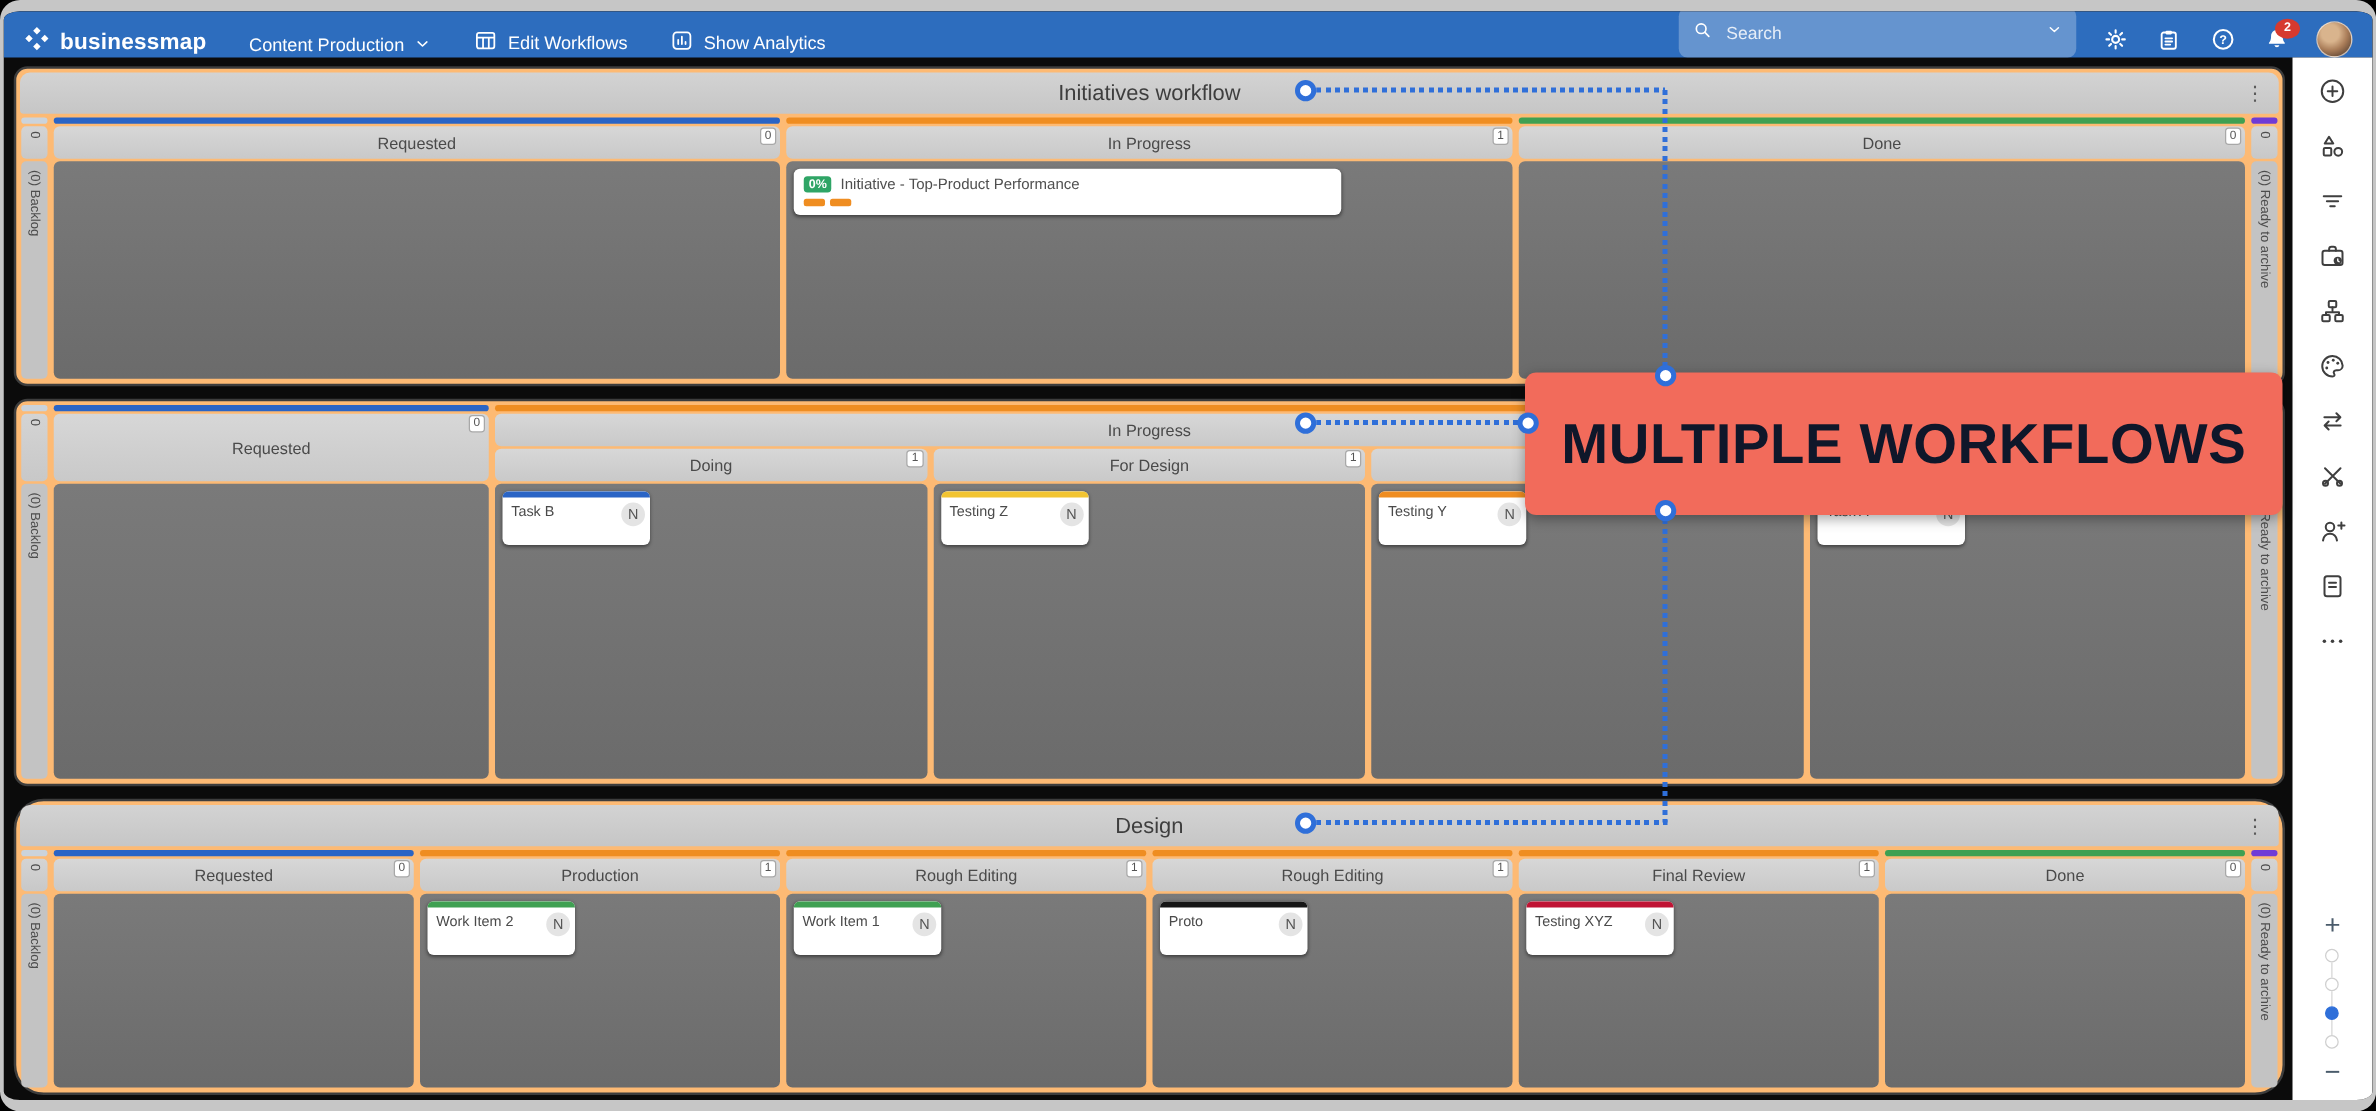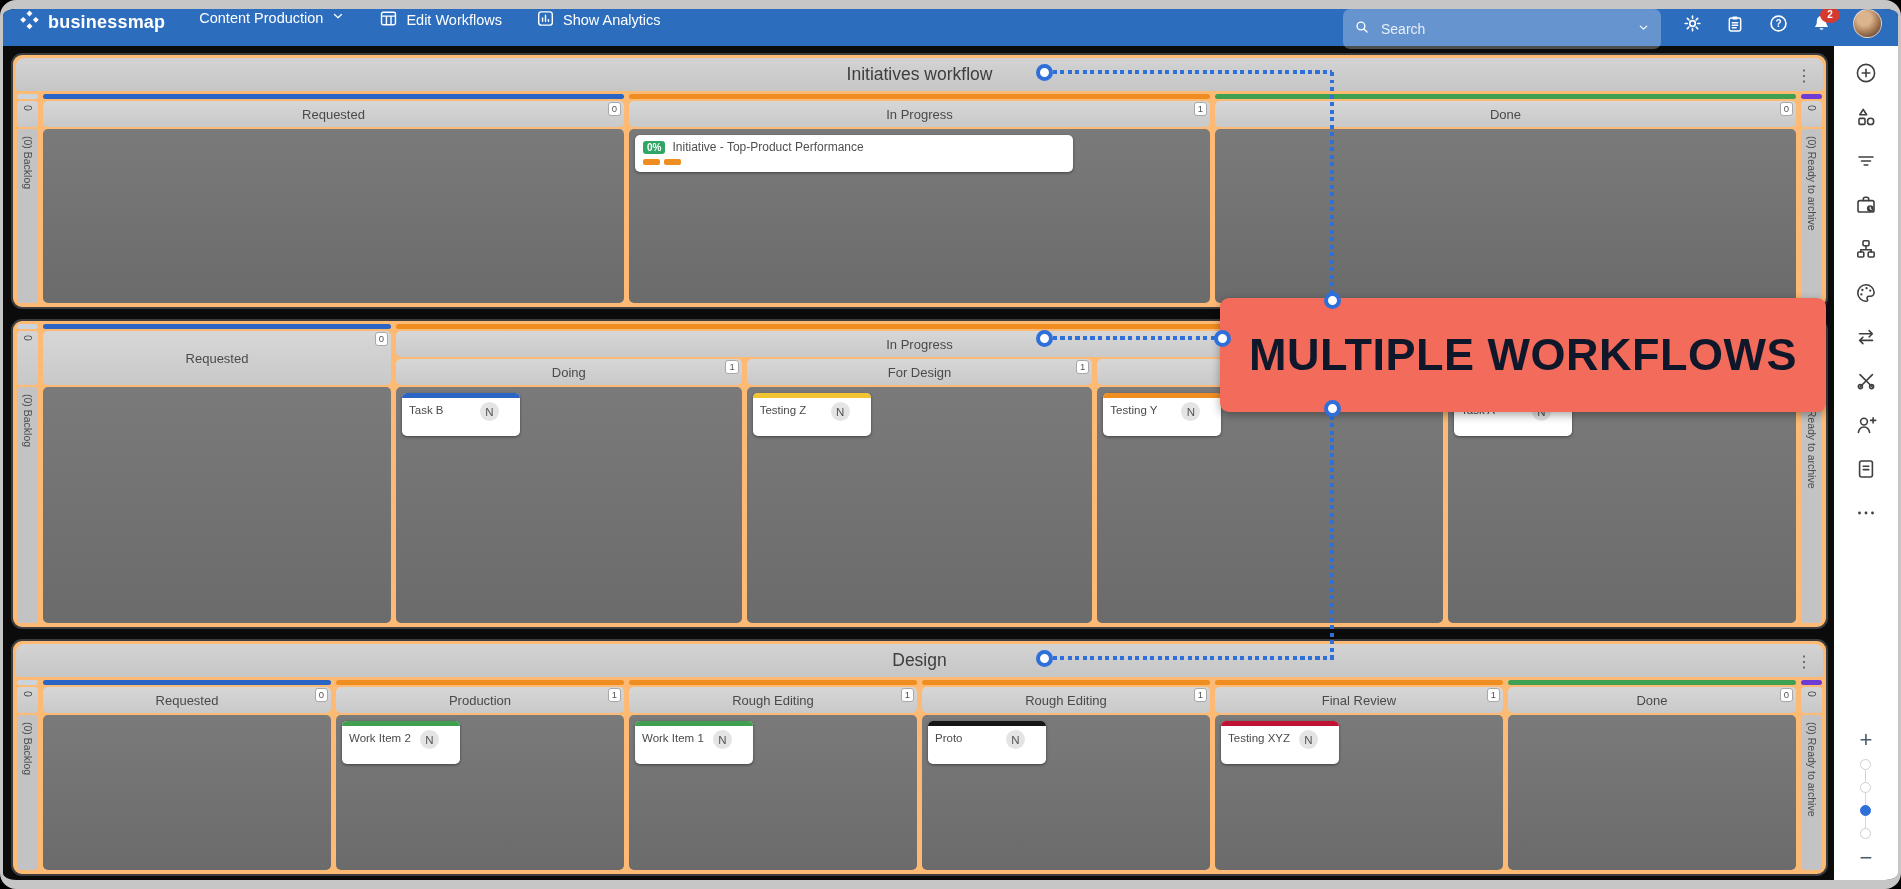--- a/index.html
+++ b/index.html
@@ -1,20 +1,20 @@
 <!DOCTYPE html>
 <html><head>
 <meta charset="utf-8">
 <style>
   html,body{margin:0;padding:0;background:#000;}
   body{width:1901px;height:889px;position:relative;font-family:"Liberation Sans",sans-serif;overflow:hidden;}
   .window{position:absolute;inset:0;border:3px solid #c6c6c6;border-top-width:9px;border-bottom-width:9px;
           border-radius:16px;background:#0b0b0b;overflow:hidden;box-sizing:border-box;}
   
-  .navbar{height:37px;background:#2D6DBE;display:flex;align-items:flex-start;padding:0 16px;color:#fff;}
+  .navbar{height:37px;background:#2D6DBE;display:flex;align-items:flex-end;padding:0 16px;color:#fff;}
   .brand{display:flex;align-items:center;gap:8px;font-weight:bold;font-size:18px;letter-spacing:.2px;}
   .nav-item{display:flex;align-items:center;gap:8px;font-size:14.5px;margin-left:34px;cursor:pointer;white-space:nowrap;}
   .nav-item svg{flex:0 0 auto;}
   .search-pill{margin-left:auto;width:296px;height:40px;background:rgba(255,255,255,.27);border-radius:7px;
                display:flex;align-items:center;gap:9px;padding:0 11px;}
   .search-pill input{flex:1;background:transparent;border:none;outline:none;color:#fff;font-size:14px;font-family:"Liberation Sans",sans-serif;}
   .search-pill input::placeholder{color:#eef3fa;opacity:.95;}
   .nav-icons{display:flex;align-items:center;gap:21px;margin-left:20px;}
   .nav-icon{position:relative;width:22px;height:22px;display:flex;align-items:center;justify-content:center;cursor:pointer;}
   .notif-badge{position:absolute;top:-6px;right:-8px;background:#d63a2f;color:#fff;border-radius:50%;
@@ -29,21 +29,21 @@
   .zoom-btn{font-size:22px;color:#4a5b6b;cursor:pointer;line-height:20px;}
   .zoom-slider{display:flex;flex-direction:column;align-items:center;gap:0;}
   .zoom-track{width:1px;background:#d6d6d6;height:12px;}
   .zoom-dot{width:11px;height:11px;border-radius:50%;border:1.5px solid #cfcfcf;background:#fff;box-sizing:border-box;}
   .zoom-dot.active{background:#2f6fd9;border-color:#2f6fd9;}
   
   .board{position:absolute;left:8px;top:44px;right:70px;bottom:4px;display:flex;flex-direction:column;gap:10px;}
   .wf-section{background:#fdba74;border:2px solid #3d3d3d;border-radius:11px;padding:3px;display:flex;flex-direction:column;box-sizing:border-box;min-height:0;}
   .wf-section:nth-of-type(1){flex:0 0 256px;}
   .wf-section:nth-of-type(2){flex:0 0 310px;}
-  .wf-section:nth-of-type(3){flex:1 1 0;}
+  .wf-section:nth-of-type(3){flex:1 1 0;border-radius:24px;}
   .wf-titlebar{position:relative;flex:0 0 33px;background:linear-gradient(#d3d3d3,#c6c6c6);border-radius:8px 8px 3px 3px;
                display:flex;align-items:center;justify-content:center;margin-bottom:3px;}
   .wf-title{font-size:17.5px;color:#3e3e3e;}
   .wf-more{position:absolute;right:11px;top:50%;transform:translateY(-50%);font-size:16px;color:#5a5a5a;cursor:pointer;}
   .wf-cols{flex:1;display:flex;gap:5px;min-height:0;padding:0 1px 1px;}
   .rail{flex:0 0 21px;display:flex;flex-direction:column;gap:2px;min-height:0;}
   .col-bar{flex:0 0 5px;border-radius:2.5px;}
   .rail-header{flex:0 0 26px;background:linear-gradient(#d4d4d4,#c8c8c8);border-radius:4px;display:flex;justify-content:center;padding-top:4px;box-sizing:border-box;}
   .rail-header.tall{flex:0 0 54px;}
   .rail-body{flex:1;background:#c3c3c3;border-radius:4px;display:flex;justify-content:center;padding-top:7px;box-sizing:border-box;min-height:0;overflow:hidden;}
@@ -54,21 +54,21 @@
   .col-header.tall{flex:0 0 54px;}
   .count-badge{position:absolute;top:1px;right:3px;background:#fff;border:1px solid #a8a8a8;border-radius:3px;
                font-size:9.5px;color:#555;padding:0 3px;line-height:12px;}
   .col-body{flex:1;background:linear-gradient(#7a7a7a,#6b6b6b);border-radius:5px;padding:6px;display:flex;
             align-items:flex-start;gap:6px;min-height:0;box-sizing:border-box;}
   .sub-row{flex:1;display:flex;gap:5px;min-height:0;}
   .sub-col{flex:1 1 0;display:flex;flex-direction:column;gap:2px;min-width:0;min-height:0;}
   
   .card{width:118px;background:#fff;border-radius:5px;box-shadow:0 1px 3px rgba(0,0,0,.45);overflow:hidden;cursor:pointer;}
   .card-stripe{height:5px;}
-  .card-inner{padding:4px 21px 15px 7px;display:flex;justify-content:space-between;align-items:flex-start;gap:0;}
+  .card-inner{padding:4px 4px 15px 7px;display:flex;justify-content:space-between;align-items:flex-start;gap:0;}
   .card-title{font-size:11.5px;color:#4a4a4a;padding-top:2px;}
   .card-avatar{flex:0 0 auto;width:19px;height:19px;border-radius:50%;background:#e4e4e4;color:#555;font-size:11.5px;
                display:flex;align-items:center;justify-content:center;}
   .card.initiative{width:77%;}
   .init-row{display:flex;gap:7px;align-items:center;padding:5px 8px 2px;}
   .progress-badge{background:#2fa566;color:#fff;font-size:10px;font-weight:bold;border-radius:3px;padding:1px 4px;}
   .init-title{font-size:12px;color:#4f4f4f;}
   .pill-row{display:flex;gap:4px;padding:3px 8px 7px;}
   .pill{width:17px;height:6px;border-radius:2px;}
   

